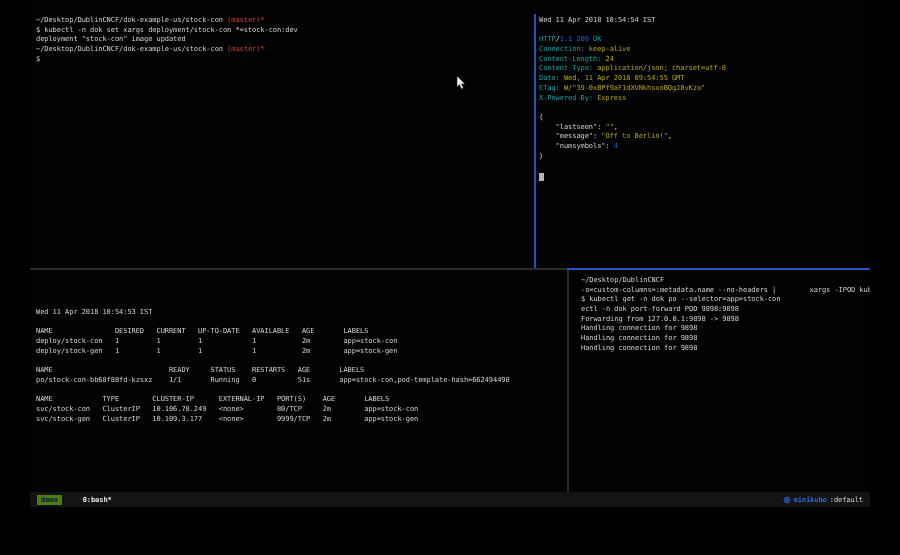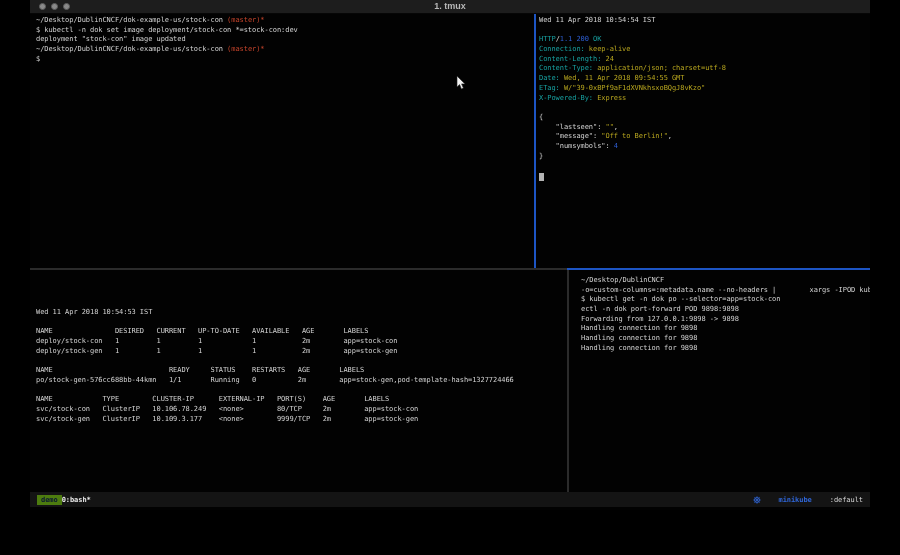--- a/index.html
+++ b/index.html
@@ -30,46 +30,38 @@
   .c-fg{color:#d4d4d4;}
   .c-red{color:#c8452c;}
   .c-cyan{color:#18a2a2;}
   .c-yellow{color:#b9a71f;}
   .c-blue{color:#2e5fd4;}
   .c-cursor{display:inline-block;width:5px;height:8px;background:#b4b4b4;vertical-align:bottom;}
   
   .statusbar{position:absolute;left:0;top:492px;width:840px;height:15px;background:#141414;
              display:flex;align-items:center;font-size:7px;letter-spacing:-0.06px;
              padding:0 7px;box-sizing:border-box;}
-  .session-badge{background:#4d7c0f;color:#0a1733;font-weight:bold;padding:1px 4px;margin-right:0;}
+  .session-badge{background:#4d7c0f;color:#0a1733;font-weight:bold;padding:1px 4px;margin-right:21px;}
   .win-label{color:#ececec;font-weight:bold;}
-  .sb-right{margin-left:auto;display:flex;align-items:center;gap:18px;}
+  .sb-right{margin-left:auto;display:flex;align-items:center;gap:3px;}
   .ctx{color:#2f66d8;font-weight:bold;}
   .ctx-ns{color:#d8d8d8;}
   
   .mouse{position:absolute;left:456px;top:75px;width:10px;height:14px;}
 </style>
 </head>
 <body>
 
 <div class="screen">
   <div class="window">
 
-    <div class="titlebar">
-      <div class="lights">
-        <span class="light"></span>
-        <span class="light"></span>
-        <span class="light"></span>
-      </div>
-      <div class="titletext">1. tmux</div>
-    </div>
 
     <div class="pane pane-tl">
         <div class="line"><span class="c-fg">~/Desktop/DublinCNCF/dok-example-us/stock-con </span><span class="c-red">(master)*</span></div>
-        <div class="line"><span class="c-fg">$ kubectl -n dok set image deployment/stock-con *=stock-con:dev</span></div>
+        <div class="line"><span class="c-fg">$ kubectl -n dok set xargs deployment/stock-con *=stock-con:dev</span></div>
         <div class="line"><span class="c-fg">deployment "stock-con" image updated</span></div>
         <div class="line"><span class="c-fg">~/Desktop/DublinCNCF/dok-example-us/stock-con </span><span class="c-red">(master)*</span></div>
         <div class="line"><span class="c-fg">$</span></div>
       </div>
 
     <div class="vb-top"></div>
 
     <div class="pane pane-tr">
         <div class="line"><span class="c-fg">Wed 11 Apr 2018 10:54:54 IST</span></div>
         <div class="line"></div>
@@ -94,21 +86,21 @@
     <div class="hb-right"></div>
 
     <div class="pane pane-bl">
         <div class="line"><span class="c-fg">Wed 11 Apr 2018 10:54:53 IST</span></div>
         <div class="line"><span class="c-fg"></span></div>
         <div class="line"><span class="c-fg">NAME               DESIRED   CURRENT   UP-TO-DATE   AVAILABLE   AGE       LABELS</span></div>
         <div class="line"><span class="c-fg">deploy/stock-con   1         1         1            1           2m        app=stock-con</span></div>
         <div class="line"><span class="c-fg">deploy/stock-gen   1         1         1            1           2m        app=stock-gen</span></div>
         <div class="line"><span class="c-fg"></span></div>
         <div class="line"><span class="c-fg">NAME                            READY     STATUS    RESTARTS   AGE       LABELS</span></div>
-        <div class="line"><span class="c-fg">po/stock-gen-576cc688bb-44kmn   1/1       Running   0          2m        app=stock-gen,pod-template-hash=1327724466</span></div>
+        <div class="line"><span class="c-fg">po/stock-con-bb68f88fd-kzsxz    1/1       Running   0          51s       app=stock-con,pod-template-hash=662494498</span></div>
         <div class="line"><span class="c-fg"></span></div>
         <div class="line"><span class="c-fg">NAME            TYPE        CLUSTER-IP      EXTERNAL-IP   PORT(S)    AGE       LABELS</span></div>
         <div class="line"><span class="c-fg">svc/stock-con   ClusterIP   10.106.78.249   &lt;none&gt;        80/TCP     2m        app=stock-con</span></div>
         <div class="line"><span class="c-fg">svc/stock-gen   ClusterIP   10.109.3.177    &lt;none&gt;        9999/TCP   2m        app=stock-gen</span></div>
       </div>
 
     <div class="vb-bottom"></div>
 
     <div class="pane pane-br">
         <div class="line"><span class="c-fg">~/Desktop/DublinCNCF</span></div>

